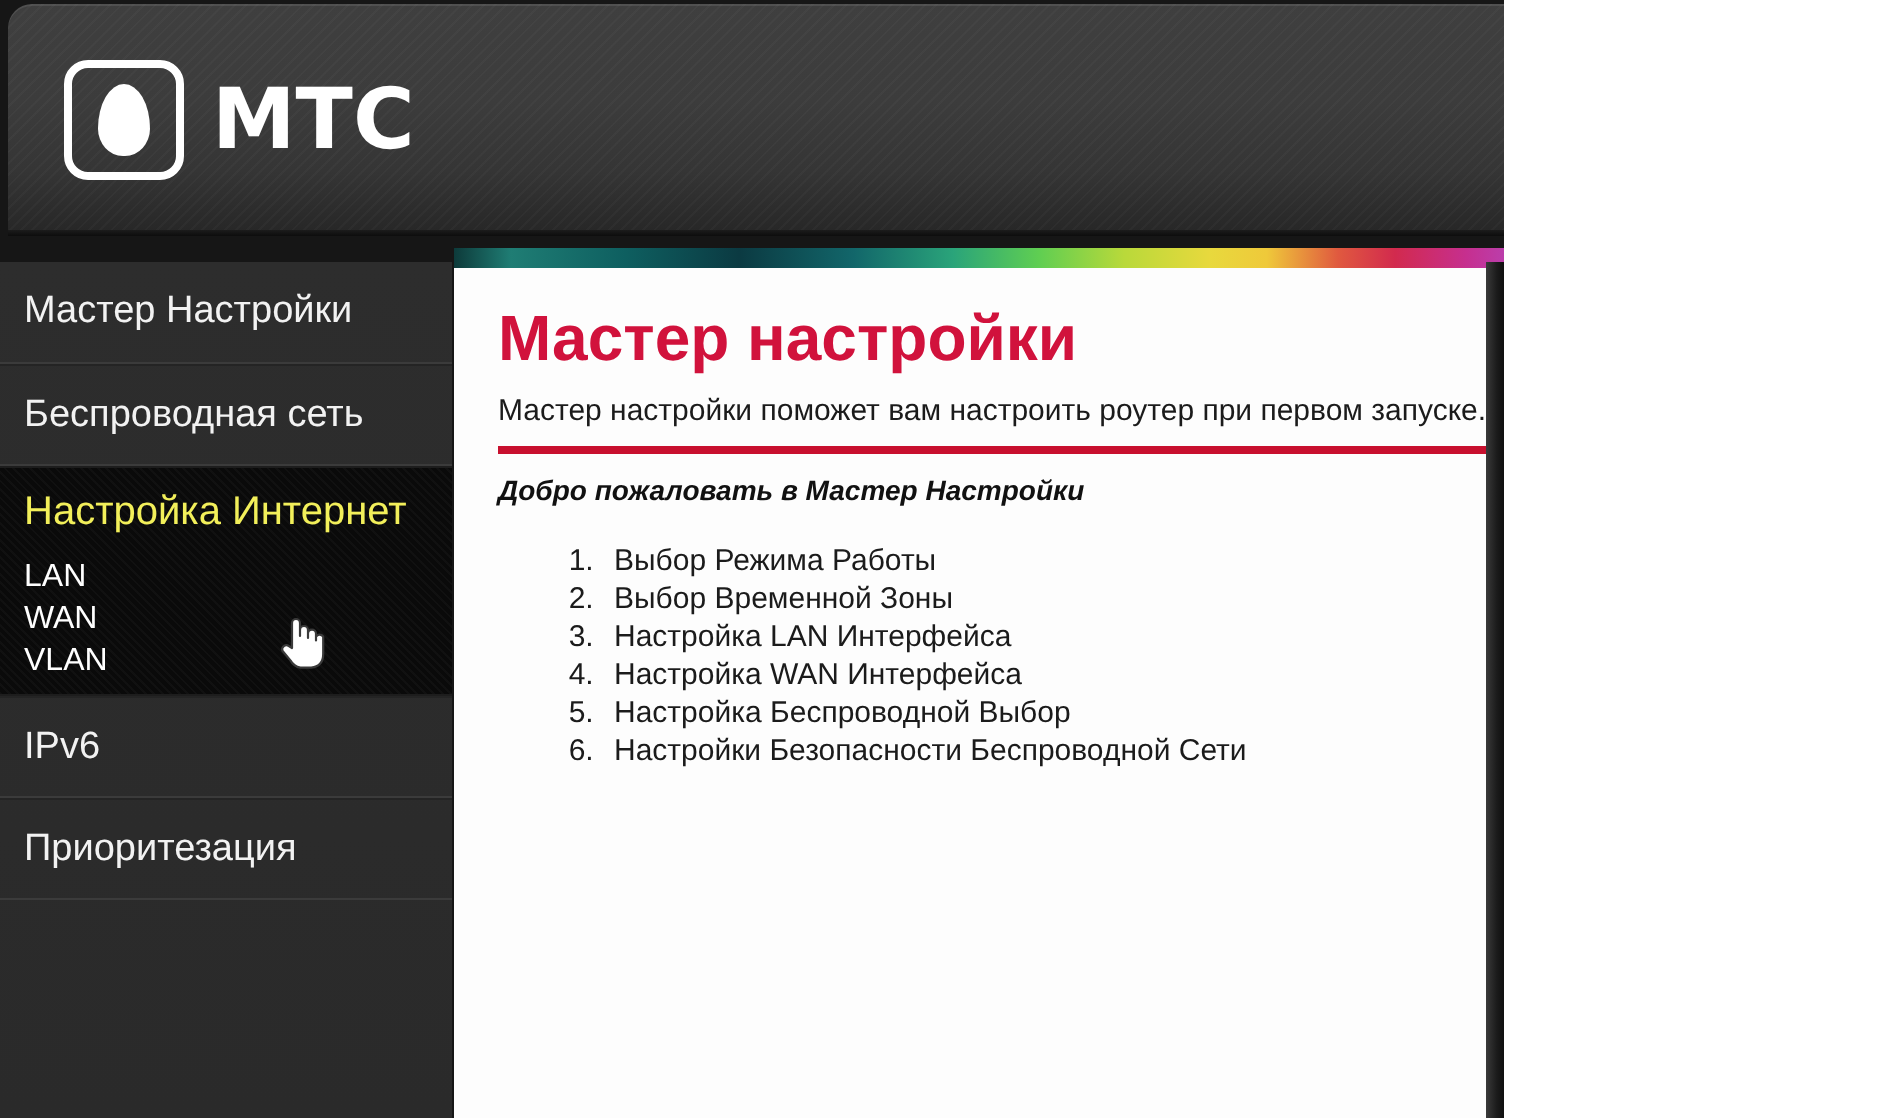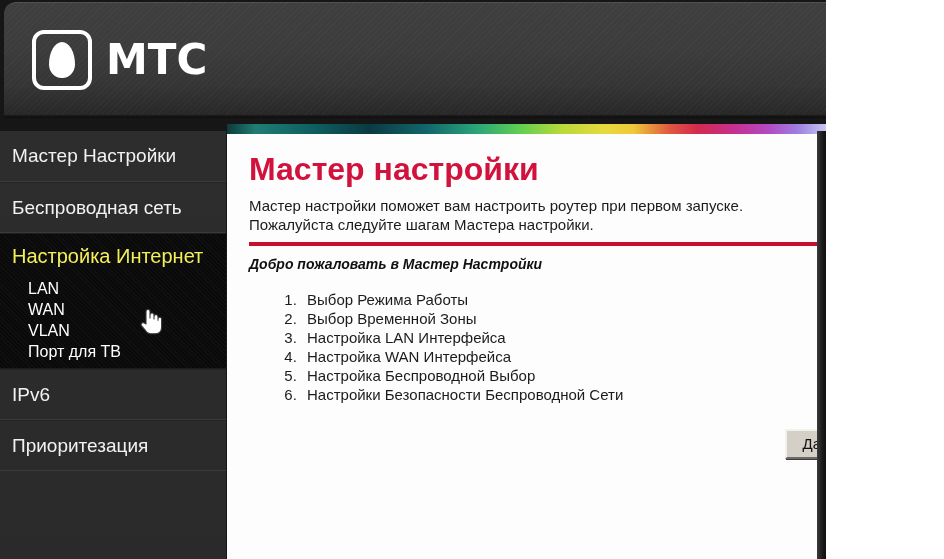--- a/index.html
+++ b/index.html
@@ -7,21 +7,21 @@
     margin: 0;
     padding: 0;
     background: #ffffff;
   }
   body {
     font-family: "Liberation Sans", "DejaVu Sans", sans-serif;
   }
 
   #screen {
     position: relative;
-    width: 826px;
+    width: 752px;
     height: 559px;
     overflow: hidden;
     background: #f9a8d4;
   }
 
   
   .page-backdrop {
     position: absolute;
     inset: 0;
     background: #161616;
@@ -186,21 +186,21 @@
     display: flex;
     align-items: center;
     padding-left: 12px;
     color: #f2ef5a;
     font-size: 20px;
     cursor: pointer;
     box-sizing: border-box;
   }
   .nav-sub {
     display: block;
-    padding-left: 28px;
+    padding-left: 12px;
     color: #ffffff;
     font-size: 16px;
     line-height: 21px;
     cursor: pointer;
     white-space: nowrap;
   }
 
   
   .hand-cursor {
     position: absolute;
@@ -328,41 +328,39 @@
       <span>Беспроводная сеть</span>
     </div>
 
     <div class="nav-group">
       <div class="nav-group-header">
         <span>Настройка Интернет</span>
       </div>
       <span class="nav-sub">LAN</span>
       <span class="nav-sub">WAN</span>
       <span class="nav-sub">VLAN</span>
-      <span class="nav-sub">Порт для ТВ</span>
     </div>
 
     <div class="nav-item">
       <span>IPv6</span>
     </div>
 
 
     <div class="nav-item">
       <span>Приоритезация</span>
     </div>
 
   </div>
 
   <div class="content">
     <div class="content-inner">
       <h1 class="page-title">Мастер настройки</h1>
 
       <p class="intro">
         <span>Мастер настройки поможет вам настроить роутер при первом запуске.</span><br>
-        <span>Пожалуйста следуйте шагам Мастера настройки.</span>
       </p>
 
       <div class="red-rule"></div>
 
       <p class="lead">Добро пожаловать в Мастер Настройки</p>
 
       <ol class="steps">
         <li>Выбор Режима Работы</li>
         <li>Выбор Временной Зоны</li>
         <li>Настройка LAN Интерфейса</li>

